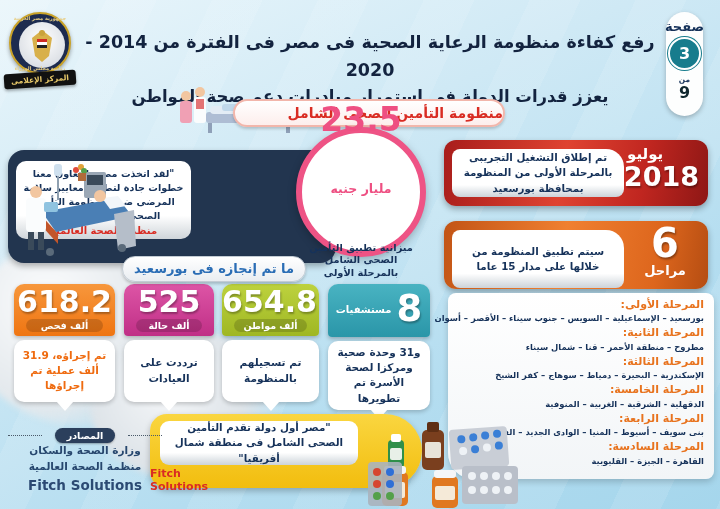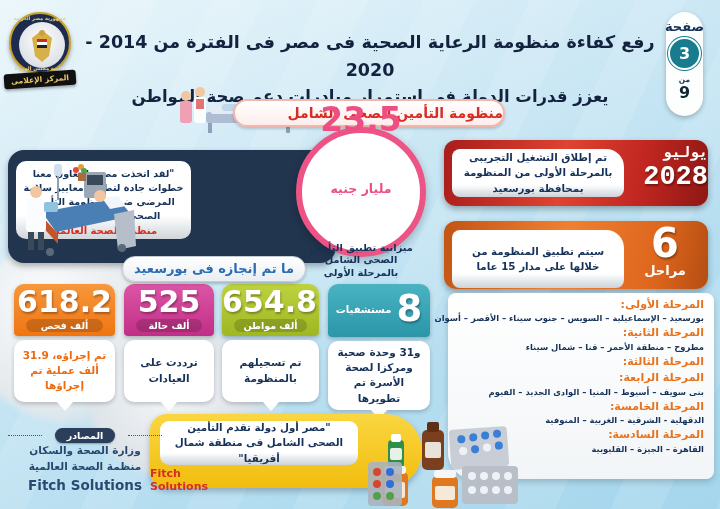--- a/index.html
+++ b/index.html
@@ -102,21 +102,21 @@
   .side-box{position:absolute;left:444px;width:264px;border-radius:12px;
     box-shadow:0 3px 6px rgba(0,0,0,.3);}
   .july-box{top:140px;height:66px;background:linear-gradient(100deg,#a81d1b 0%,#df4331 45%,#c02620 75%,#8e1715 100%);}
   .phase-count-box{top:221px;height:68px;background:linear-gradient(100deg,#c25415 0%,#f08030 45%,#dd661d 80%,#b54d12 100%);}
   .side-panel{position:absolute;left:8px;top:9px;width:172px;background:linear-gradient(180deg,#ffffff 75%,#ccd3d9 100%);
     border-radius:8px 18px 8px 8px;color:#16325a;font-size:10.3px;font-weight:bold;
     text-align:center;display:flex;align-items:center;justify-content:center;line-height:1.5;
     padding:3px 6px;box-sizing:border-box;}
   .july-box .side-panel{height:48px;}
   .phase-count-box .side-panel{height:58px;}
-  .date-side{position:absolute;right:0;top:5px;width:72px;text-align:right;color:#fff;font-family:Liberation Mono, monospace;}
+  .date-side{position:absolute;right:9px;top:5px;width:72px;text-align:left;color:#fff;}
   .ds-month{font-size:15px;font-weight:bold;line-height:1.2;}
   .ds-year{font-size:27px;font-weight:bold;line-height:1.05;text-shadow:1px 2px 2px rgba(0,0,0,.35);}
   .count-side{position:absolute;right:12px;top:1px;width:62px;text-align:center;color:#fff;}
   .cs-num{font-size:40px;font-weight:bold;line-height:1.05;text-shadow:1px 2px 2px rgba(0,0,0,.35);}
   .cs-unit{font-size:13px;font-weight:bold;line-height:1;}
 
   .phases-card{position:absolute;left:448px;top:293px;width:266px;height:186px;
     background:linear-gradient(180deg,#ffffff 0%,#f2f5f7 100%);
     border-radius:8px 8px 8px 26px;box-shadow:0 3px 6px rgba(0,0,0,.18);
     padding:5px 10px 4px;box-sizing:border-box;}
@@ -277,21 +277,21 @@
       <div class="stat-unit">ألف فحص</div>
     </div>
     <div class="stat-bubble">
       <p>تم إجراؤه، 31.9 ألف عملية تم إجراؤها</p>
     </div>
   </div>
 
   <div class="side-box july-box">
     <div class="date-side">
       <div class="ds-month">يوليو</div>
-      <div class="ds-year">2028</div>
+      <div class="ds-year">2018</div>
     </div>
     <div class="side-panel">تم إطلاق التشغيل التجريبى بالمرحلة الأولى من المنظومة بمحافظة بورسعيد</div>
   </div>
 
   <div class="side-box phase-count-box">
     <div class="count-side">
       <div class="cs-num">6</div>
       <div class="cs-unit">مراحل</div>
     </div>
     <div class="side-panel">سيتم تطبيق المنظومة من خلالها على مدار 15 عاما</div>
@@ -301,28 +301,29 @@
     <div class="phase">
       <div class="phase-title">المرحلة الأولى:</div>
       <div class="phase-govs">بورسعيد – الإسماعيلية – السويس – جنوب سيناء – الأقصر – أسوان</div>
     </div>
     <div class="phase">
       <div class="phase-title">المرحلة الثانية:</div>
       <div class="phase-govs">مطروح – منطقة الأحمر – قنا – شمال سيناء</div>
     </div>
     <div class="phase">
       <div class="phase-title">المرحلة الثالثة:</div>
+      <div class="phase-govs">الإسكندرية – البحيرة – دمياط – سوهاج – كفر الشيخ</div>
+    </div>
+    <div class="phase">
+      <div class="phase-title">المرحلة الخامسة:</div>
+      <div class="phase-govs">الدقهلية - الشرقية – الغربية – المنوفية</div>
     </div>
     <div class="phase">
       <div class="phase-title">المرحلة الرابعة:</div>
       <div class="phase-govs">بنى سويف – أسيوط – المنيا – الوادى الجديد – الفيوم</div>
-    </div>
-    <div class="phase">
-      <div class="phase-title">المرحلة الخامسة:</div>
-      <div class="phase-govs">الدقهلية - الشرقية – الغربية – المنوفية</div>
     </div>
     <div class="phase">
       <div class="phase-title">المرحلة السادسة:</div>
       <div class="phase-govs">القاهرة – الجيزة – القليوبية</div>
     </div>
   </div>
 
   <div class="sources">
     <div class="sources-header">
       <span class="dotline"></span>

